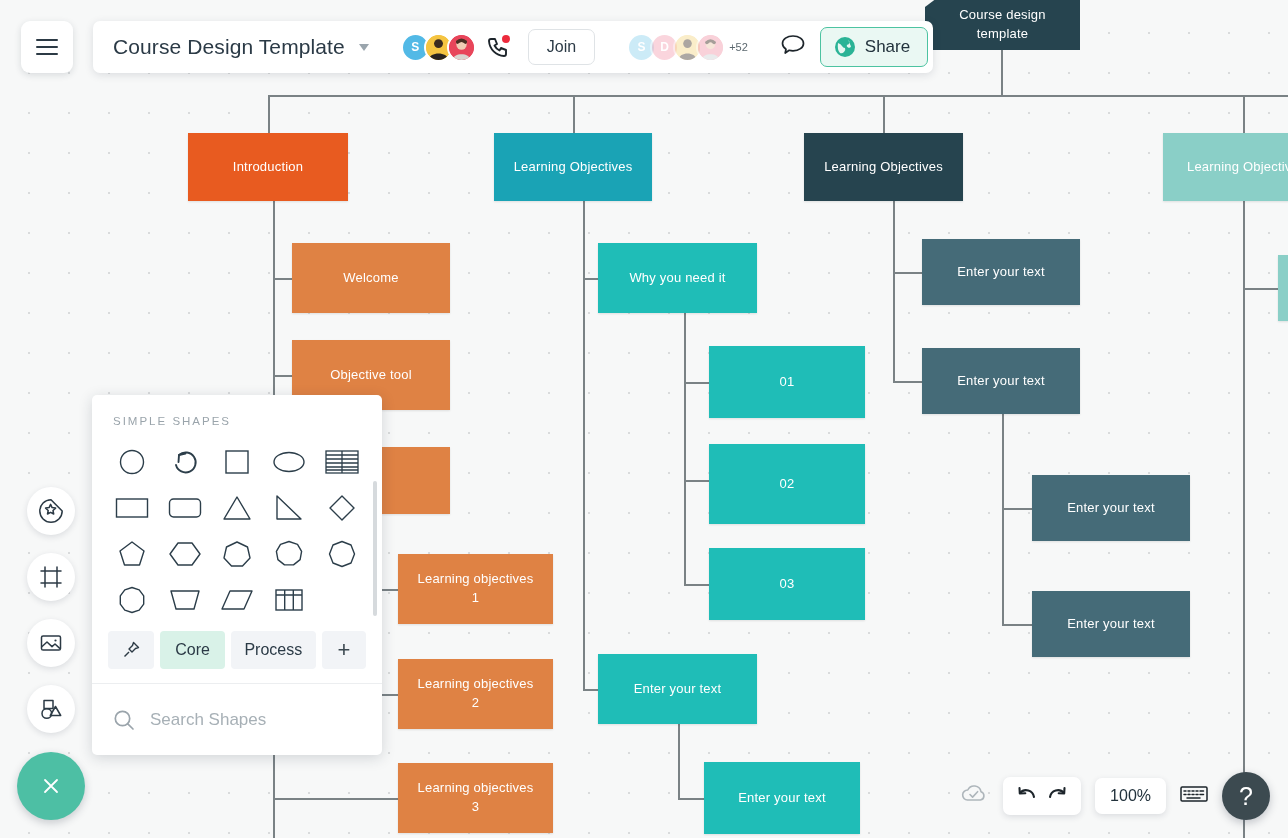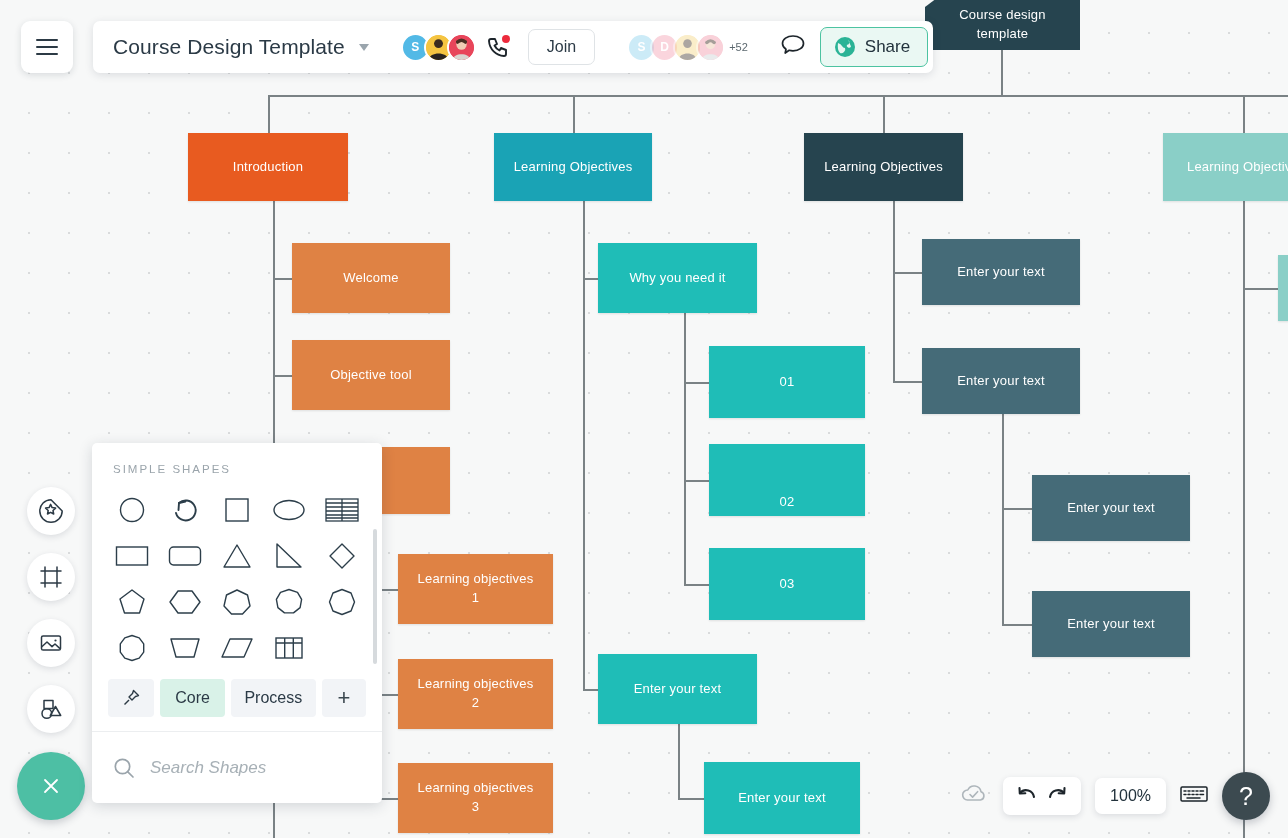--- a/index.html
+++ b/index.html
@@ -137,21 +137,20 @@
   }
 
   
   #shapes-panel {
     position: absolute; left: 92px; top: 395px;
     width: 290px; height: 360px;
     background: #fff; border-radius: 5px;
     box-shadow: 0 3px 14px rgba(30,40,60,.17);
     display: flex; flex-direction: column;
     overflow: hidden;
-    margin-top: 48px;
   }
   #shapes-header {
     font-size: 11.5px; letter-spacing: 2px; color: #9aa4ab;
     padding: 20px 0 12px 21px;
   }
   #shapes-grid {
     flex: 1;
     display: grid;
     grid-template-columns: repeat(5, 1fr);
     align-content: start;
@@ -180,21 +179,20 @@
   .sh-tab.active { background: #d9f2e8; }
   #shape-search {
     border-top: 1px solid #eceef0;
     height: 72px; display: flex; align-items: center;
     padding: 0 16px 0 20px; gap: 14px;
   }
   #search-input {
     flex: 1; border: none; outline: none;
     font-size: 17px; color: #3b4850; font-family: inherit;
     background: transparent;
-    font-style: italic;
   }
   #search-input::placeholder { color: #a7b0b6; }
 
   
   #bottom-right {
     position: absolute; right: 18px; bottom: 18px;
     display: flex; align-items: center; gap: 14px;
   }
   .cloud-ic { cursor: pointer; }
   #undo-redo {
@@ -296,21 +294,21 @@
     </div>
     <div class="node" style="left: 398px; top: 763px; width: 155px; height: 70px; background: rgb(223, 130, 68);">
       <span>Learning objectives<br>3</span>
     </div>
     <div class="node" style="left: 598px; top: 243px; width: 159px; height: 70px; background: rgb(31, 189, 183);">
       <span>Why you need it</span>
     </div>
     <div class="node" style="left: 709px; top: 346px; width: 156px; height: 72px; background: rgb(31, 189, 183); text-align: right;">
       <span>01</span>
     </div>
-    <div class="node" style="left: 709px; top: 444px; width: 156px; height: 72px; background: rgb(31, 189, 183); align-items: flex-end;">
+    <div class="node" style="left: 709px; top: 444px; width: 156px; height: 80px; background: rgb(31, 189, 183);">
       <span>02</span>
     </div>
     <div class="node" style="left: 709px; top: 548px; width: 156px; height: 72px; background: rgb(31, 189, 183);">
       <span>03</span>
     </div>
     <div class="node" style="left: 598px; top: 654px; width: 159px; height: 70px; background: rgb(31, 189, 183);">
       <span>Enter your text</span>
     </div>
     <div class="node" style="left: 704px; top: 762px; width: 156px; height: 72px; background: rgb(31, 189, 183);">
       <span>Enter your text</span>

